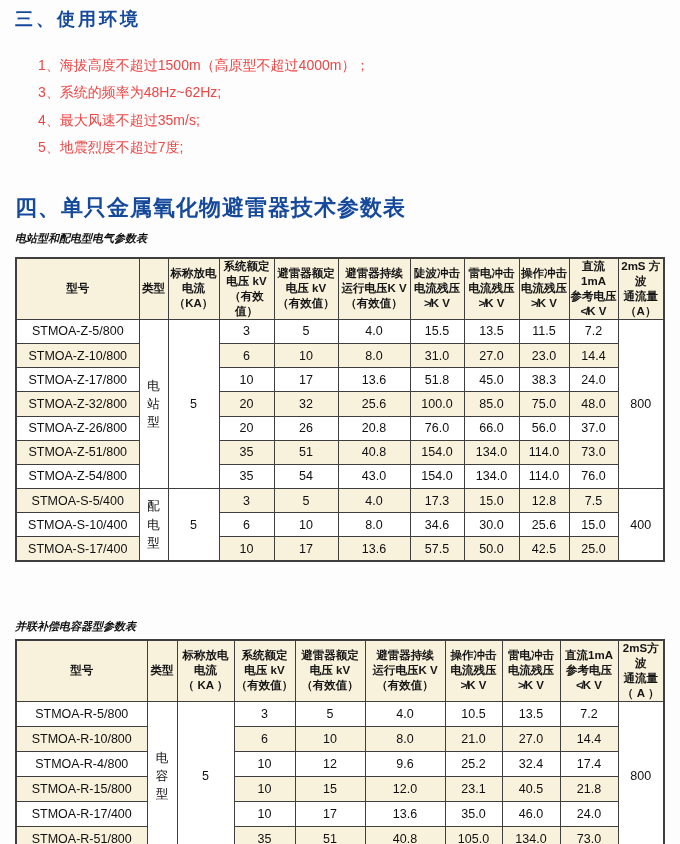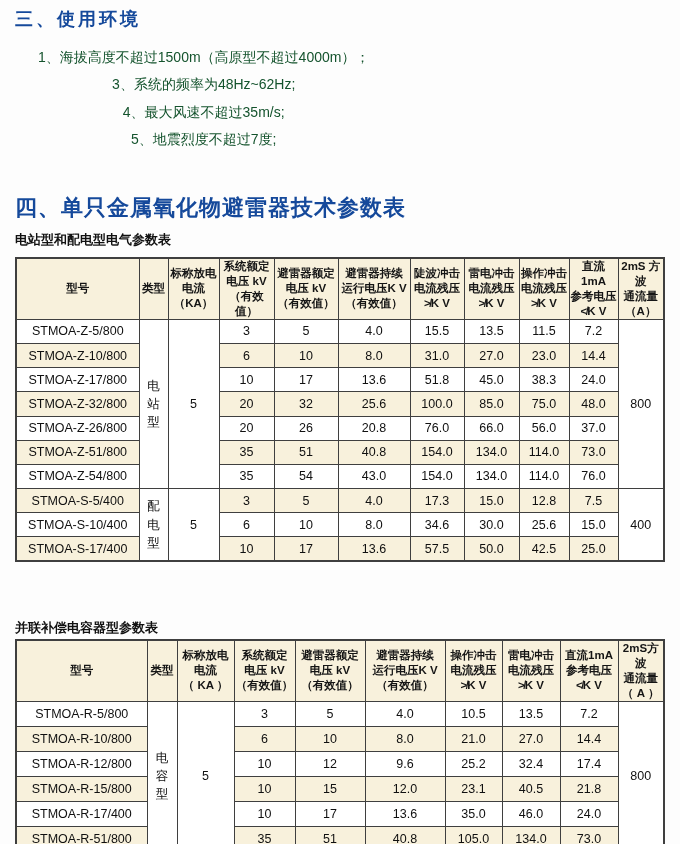--- a/index.html
+++ b/index.html
@@ -14,32 +14,32 @@
     font-family:"Liberation Sans",sans-serif;color:var(--text);
     position:relative;overflow:hidden;
   }
   .page{position:absolute;inset:0;background:#fdfdfd;}
 
   .sec3-title{
     position:absolute;left:15px;top:7px;
     font-size:18px;font-weight:bold;color:var(--blue);letter-spacing:3px;
   }
   .env-list{
-    position:absolute;left:38px;top:44px;
-    font-size:14px;color:#14532d;text-align:center;
+    position:absolute;left:38px;top:52px;
+    font-size:14px;color:#ef4444;
   }
   .env-list .env-item{height:27.4px;line-height:27.4px;}
 
   .sec4-title{
     position:absolute;left:15px;top:193px;
     font-size:22px;font-weight:bold;color:var(--blue);letter-spacing:1px;
   }
   .tbl-caption{
     position:absolute;left:15px;
-    font-size:13px;font-weight:bold;color:#111;
+    font-size:11px;font-weight:bold;color:#111;font-style:italic;
   }
   .cap1{top:231px;}
   .cap2{top:619px;}
 
   .tbl-host{position:absolute;left:15px;}
   .t1{top:257px;}
   .t2{top:639px;}
 
   table{
     border-collapse:collapse;table-layout:fixed;
@@ -315,21 +315,21 @@
           <tr class="stripe">
             <td class="model-cell">STMOA-R-10/800</td>
             <td>6</td>
             <td>10</td>
             <td>8.0</td>
             <td>21.0</td>
             <td>27.0</td>
             <td>14.4</td>
           </tr>
           <tr>
-            <td class="model-cell">STMOA-R-12/800</td>
+            <td class="model-cell">STMOA-R-4/800</td>
             <td>10</td>
             <td>12</td>
             <td>9.6</td>
             <td>25.2</td>
             <td>32.4</td>
             <td>17.4</td>
           </tr>
           <tr class="stripe">
             <td class="model-cell">STMOA-R-15/800</td>
             <td>10</td>

